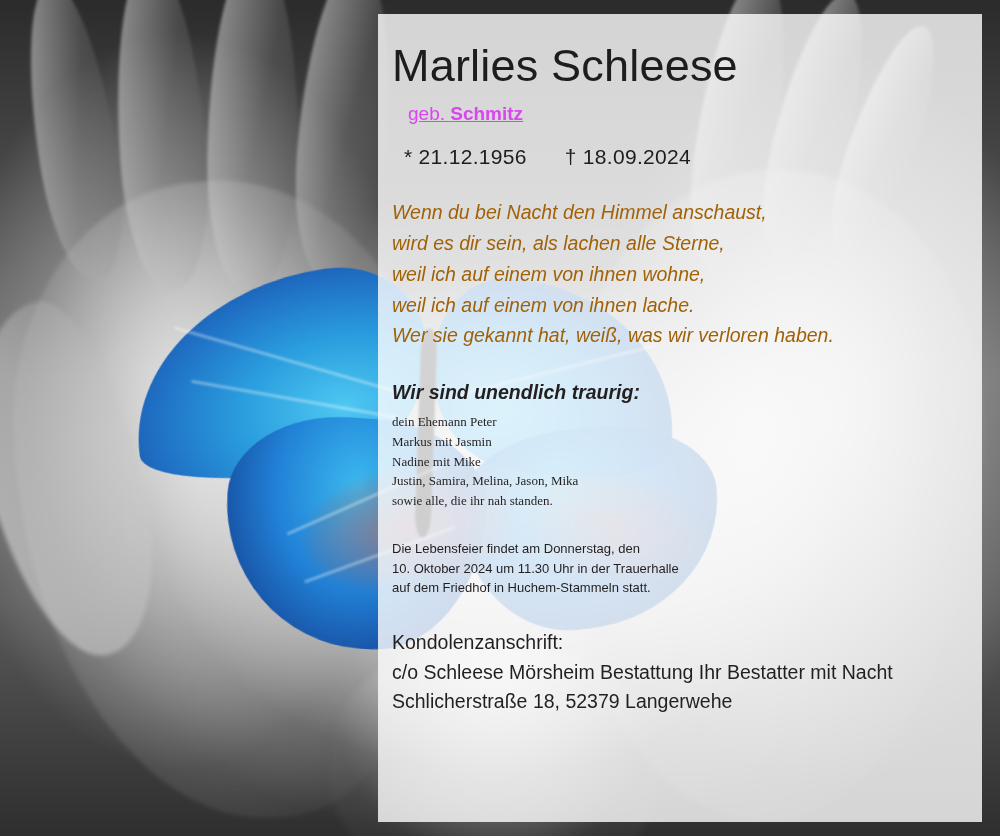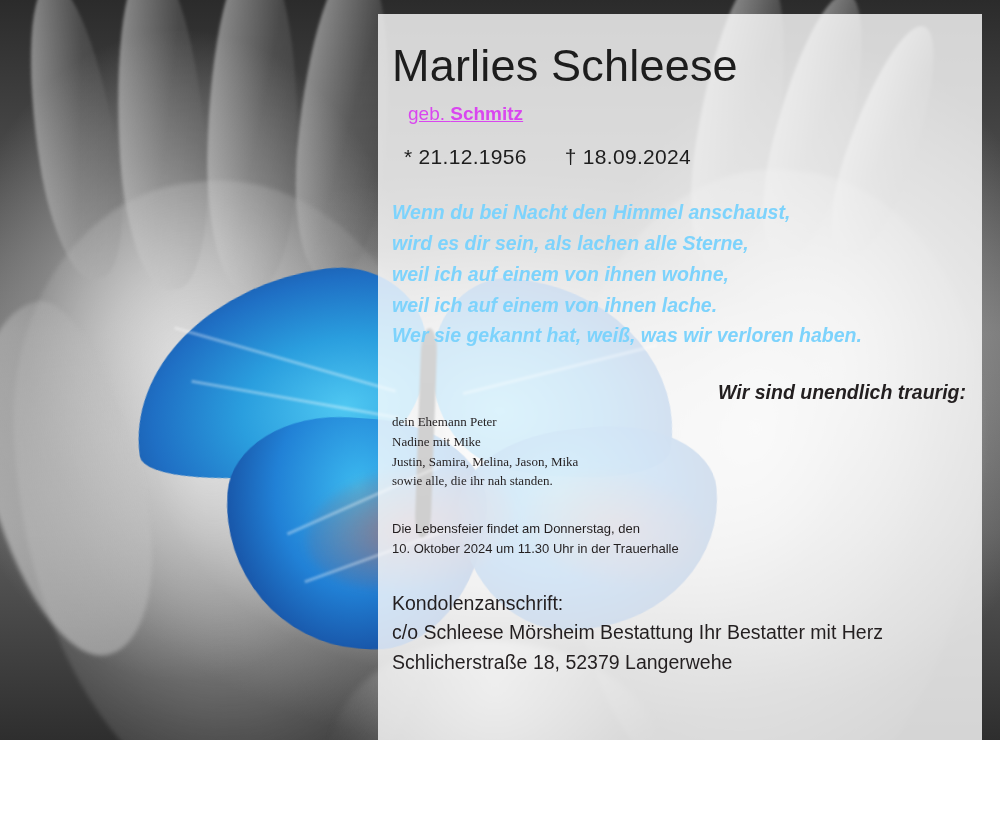--- a/index.html
+++ b/index.html
@@ -3,21 +3,21 @@
 <meta charset="utf-8">
 <style>
   html, body {
     margin: 0;
     padding: 0;
     background: #ffffff;
   }
   #page {
     position: relative;
     width: 1000px;
-    height: 740px;
+    height: 836px;
     overflow: hidden;
     font-family: "Liberation Sans", sans-serif;
     background: #0d0d0d;
   }
 
   
   .photo {
     position: absolute;
     inset: 0;
     background:
@@ -165,33 +165,32 @@
   .dates {
     font-size: 21px;
     margin: 0 0 28px 12px;
     letter-spacing: .3px;
     color: #1d1d1d;
   }
   .dates .gap { display: inline-block; width: 38px; }
 
   .verse {
     font-size: 19.5px;
-    font-weight: 700;
+    font-weight: 400;
     font-style: italic;
     line-height: 1.58;
     margin: 0 0 30px 0;
-    color: #7dd3fc;
+    color: #a16207;
   }
 
   .block-title {
     font-size: 19.5px;
     font-weight: 700;
     font-style: italic;
     margin: 0 0 8px 0;
-    text-align: right;
   }
   .family {
     font-size: 13px;
     line-height: 1.52;
     margin: 0 0 28px 0;
     font-family: Liberation Serif, serif;
   }
   .ceremony {
     font-size: 13px;
     line-height: 1.52;
@@ -255,31 +254,33 @@
         <span class="line">Wenn du bei Nacht den Himmel anschaust,</span>
         <span class="line">wird es dir sein, als lachen alle Sterne,</span>
         <span class="line">weil ich auf einem von ihnen wohne,</span>
         <span class="line">weil ich auf einem von ihnen lache.</span>
         <span class="line">Wer sie gekannt hat, weiß, was wir verloren haben.</span>
       </p>
 
       <p class="block-title">Wir sind unendlich traurig:</p>
       <p class="family">
         <span class="line">dein Ehemann Peter</span>
+        <span class="line">Markus mit Jasmin</span>
         <span class="line">Nadine mit Mike</span>
         <span class="line">Justin, Samira, Melina, Jason, Mika</span>
         <span class="line">sowie alle, die ihr nah standen.</span>
       </p>
 
       <p class="ceremony">
         <span class="line">Die Lebensfeier findet am Donnerstag, den</span>
         <span class="line">10. Oktober 2024 um 11.30 Uhr in der Trauerhalle</span>
+        <span class="line">auf dem Friedhof in Huchem-Stammeln statt.</span>
       </p>
 
       <p class="cond">
         <span class="line">Kondolenzanschrift:</span>
-        <span class="line">c/o Schleese Mörsheim Bestattung Ihr Bestatter mit Herz</span>
+        <span class="line">c/o Schleese Mörsheim Bestattung Ihr Bestatter mit Nacht</span>
         <span class="line">Schlicherstraße 18, 52379 Langerwehe</span>
       </p>
 
     </div>
   </div>
 </div>
 
 </body></html>

